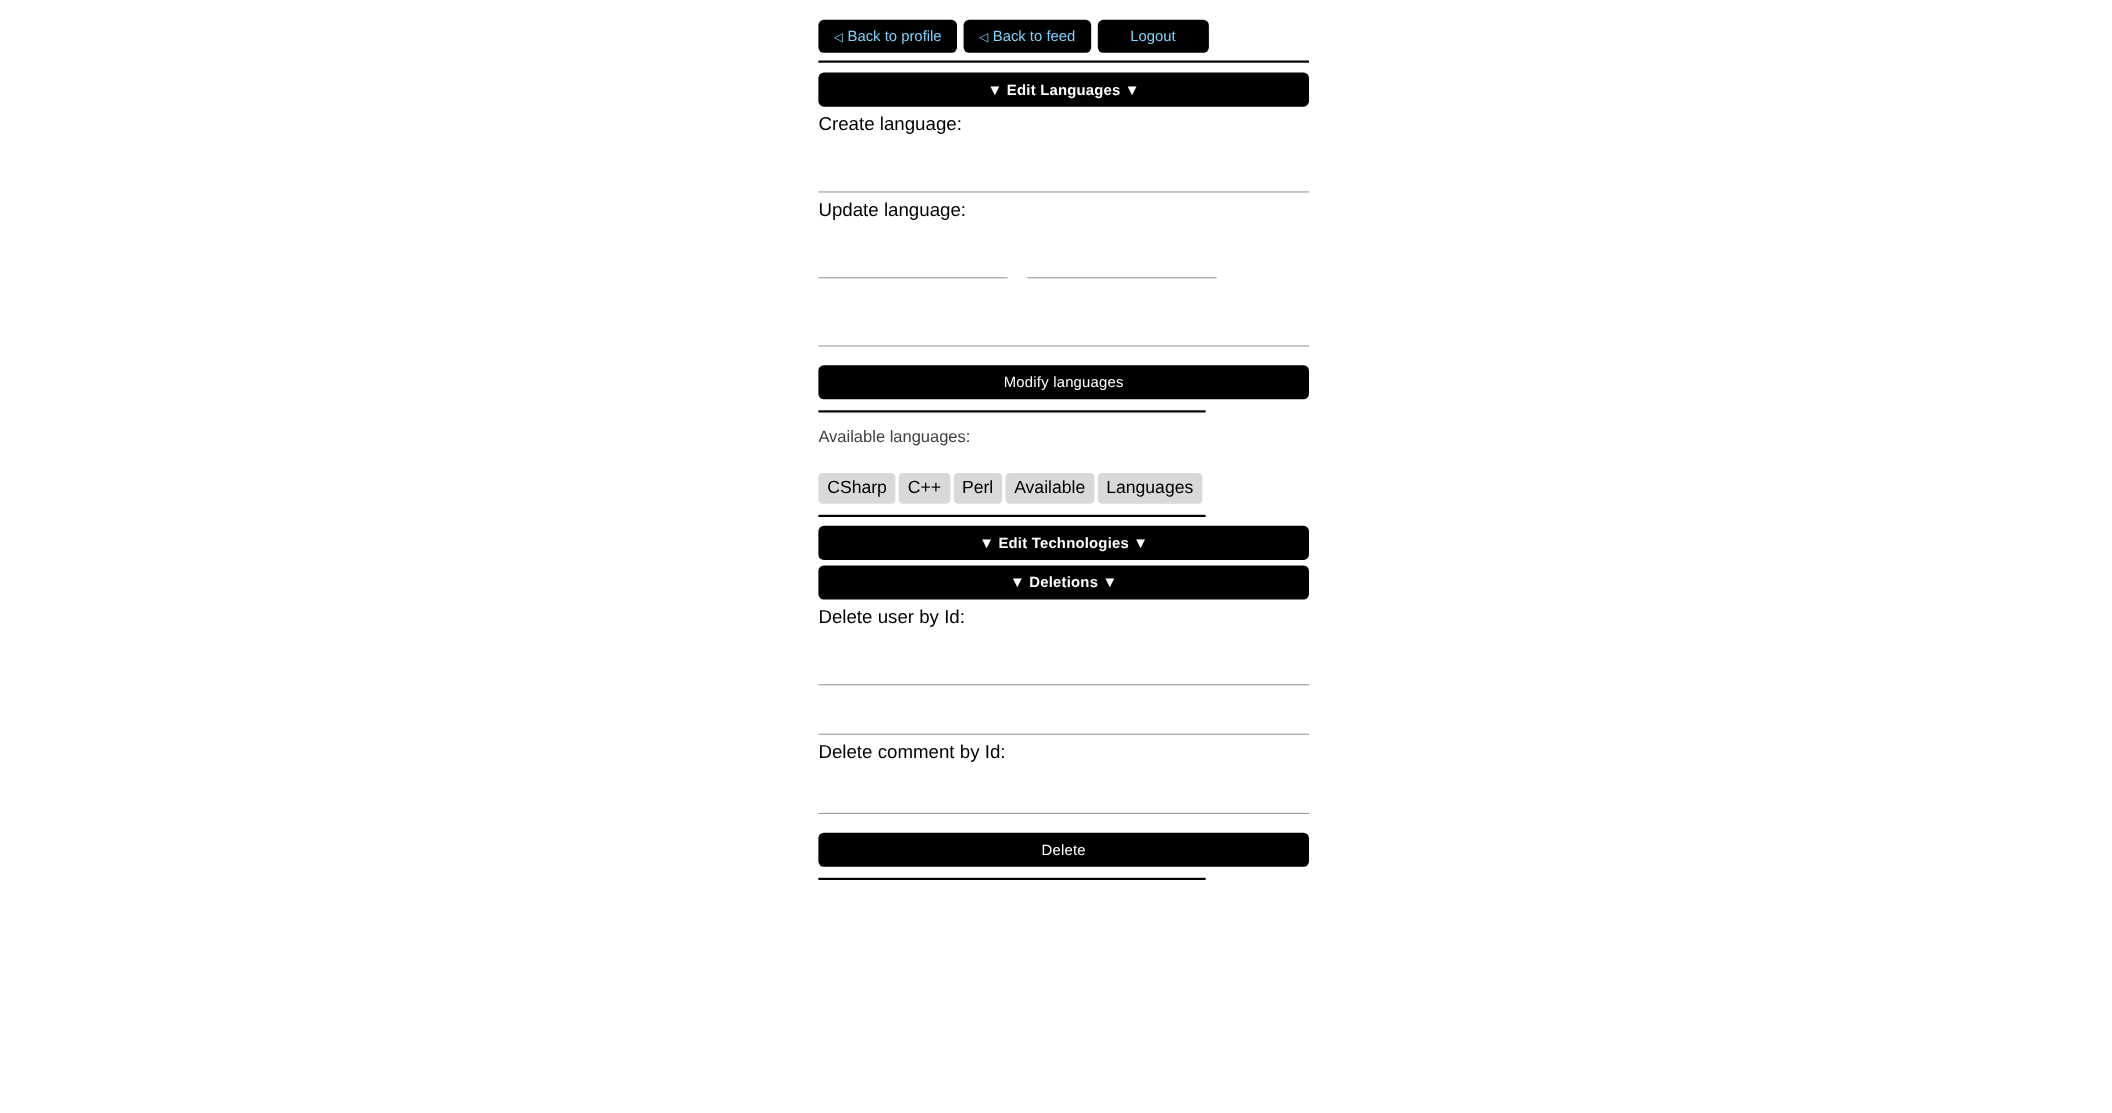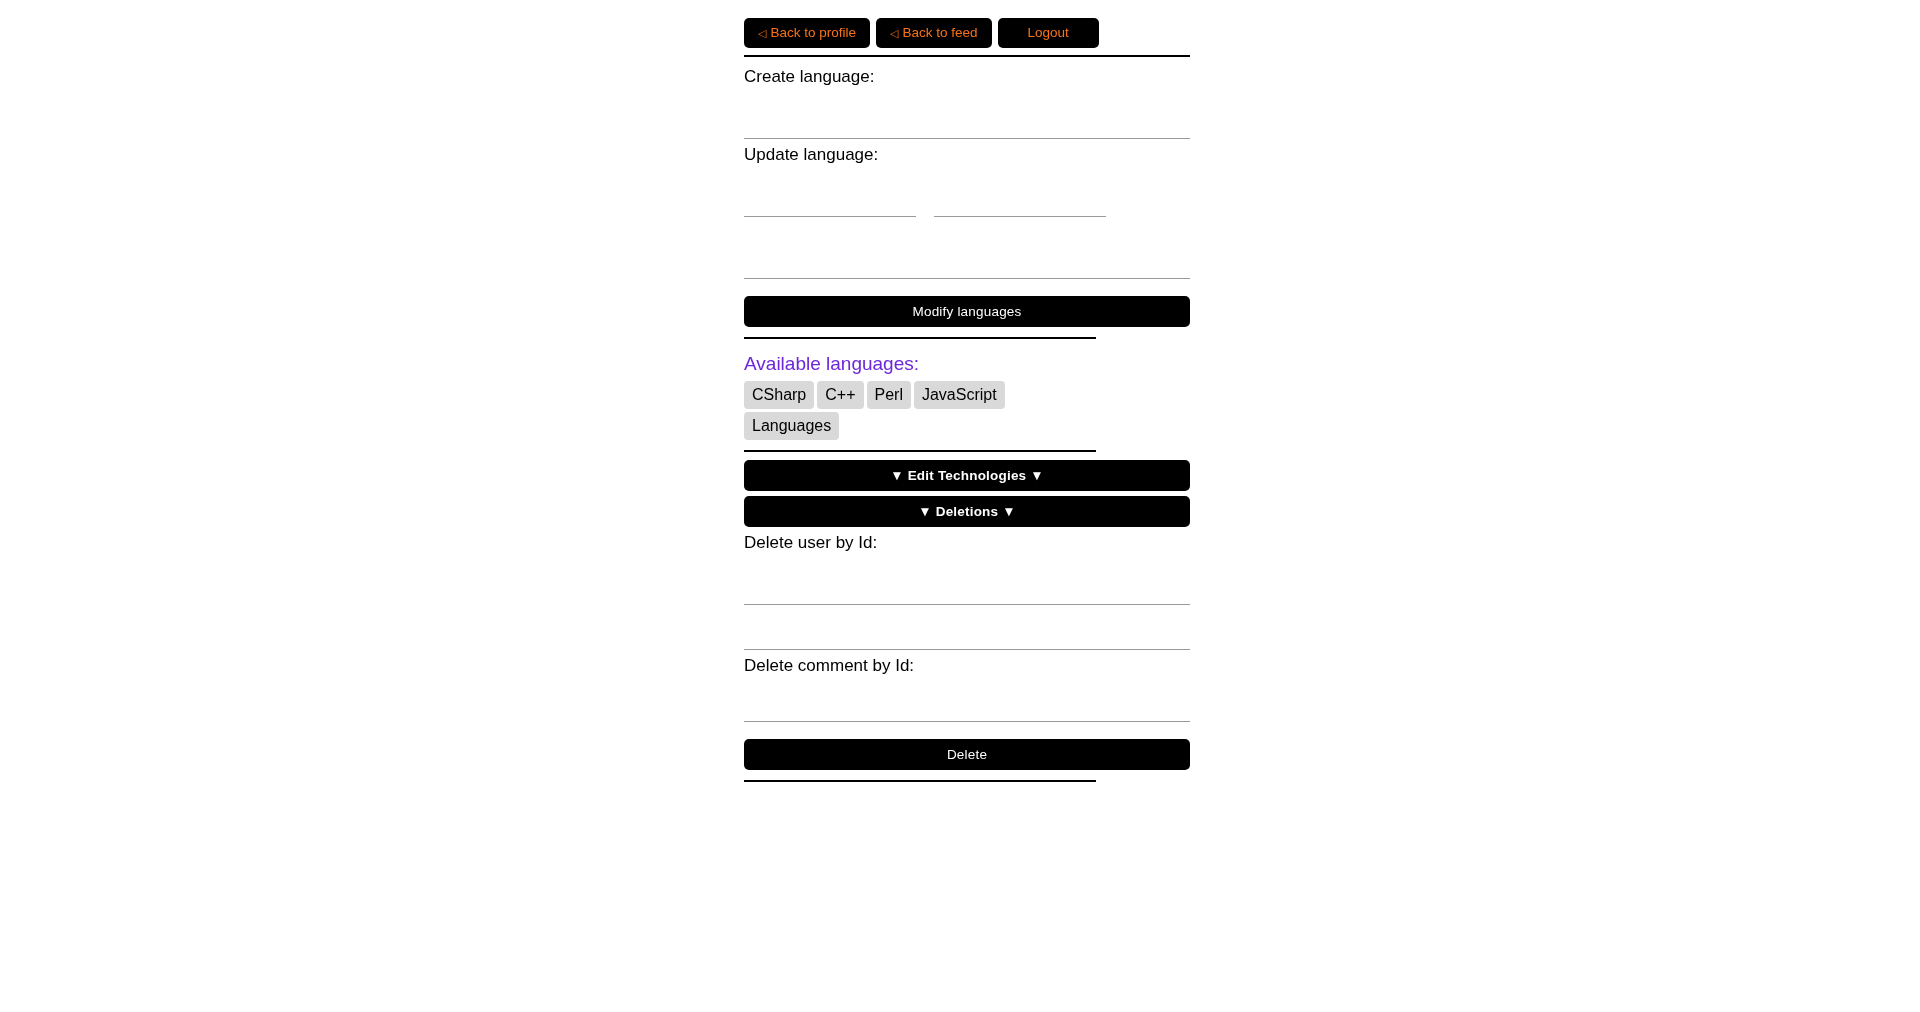--- a/index.html
+++ b/index.html
@@ -26,21 +26,21 @@
 
   
   .navrow {
     display: flex;
     gap: 6px;
     padding-top: 18px;
     justify-content: flex-start;
   }
   .navbtn {
     background: #000000;
-    color: #f97316;
+    color: #7dd3fc;
     border: none;
     font-family: "Liberation Sans", sans-serif;
     font-size: 13.5px;
     padding: 7px 14px;
     border-radius: 5px;
     cursor: pointer;
     line-height: 1.2;
     white-space: nowrap;
   }
   .navbtn.logout { padding-left: 30px; padding-right: 30px; }
@@ -104,23 +104,23 @@
   .two-fields .field { width: 172px; }
 
   .sectionline {
     border: none;
     border-top: 2px solid #000;
     margin: 10px 0 8px 0;
     width: 352px;
   }
 
   .avail-label {
-    font-size: 19px;
-    color: #6d28d9;
-    margin: 14px 0 6px 0;
+    font-size: 15px;
+    color: #404040;
+    margin: 14px 0 24px 0;
   }
   .chips {
     display: flex;
     flex-wrap: wrap;
     gap: 3px;
     width: 352px;
   }
   .chip {
     background: #d9d9d9;
     color: #000;
@@ -143,20 +143,21 @@
         <span class="tri">◁</span><span>Back to profile</span>
       </button>
       <button class="navbtn">
         <span class="tri">◁</span><span>Back to feed</span>
       </button>
       <button class="navbtn logout">Logout</button>
     </div>
 
     <hr class="hr-black">
 
+    <button class="bar">▼ Edit Languages ▼</button>
 
     <div class="label">Create language:</div>
     <div class="gap-md"></div>
     <input class="field" type="text" value="" style="">
 
     <div class="label">Update language:</div>
     <div class="gap-md"></div>
     <div class="two-fields">
       <input class="field" type="text" value="" style="">
       <input class="field" type="text" value="" style="">
@@ -168,21 +169,21 @@
     <div class="gap-sm"></div>
     <button class="bar plain">Modify languages</button>
 
     <hr class="sectionline">
 
     <div class="avail-label">Available languages:</div>
     <div class="chips">
       <span class="chip">CSharp</span>
       <span class="chip">C++</span>
       <span class="chip">Perl</span>
-      <span class="chip">JavaScript</span>
+      <span class="chip">Available</span>
       <span class="chip">Languages</span>
     </div>
 
     <hr class="sectionline">
 
     <button class="bar">▼ Edit Technologies ▼</button>
 
     <button class="bar">▼ Deletions ▼</button>
 
     <div class="label">Delete user by Id:</div>

